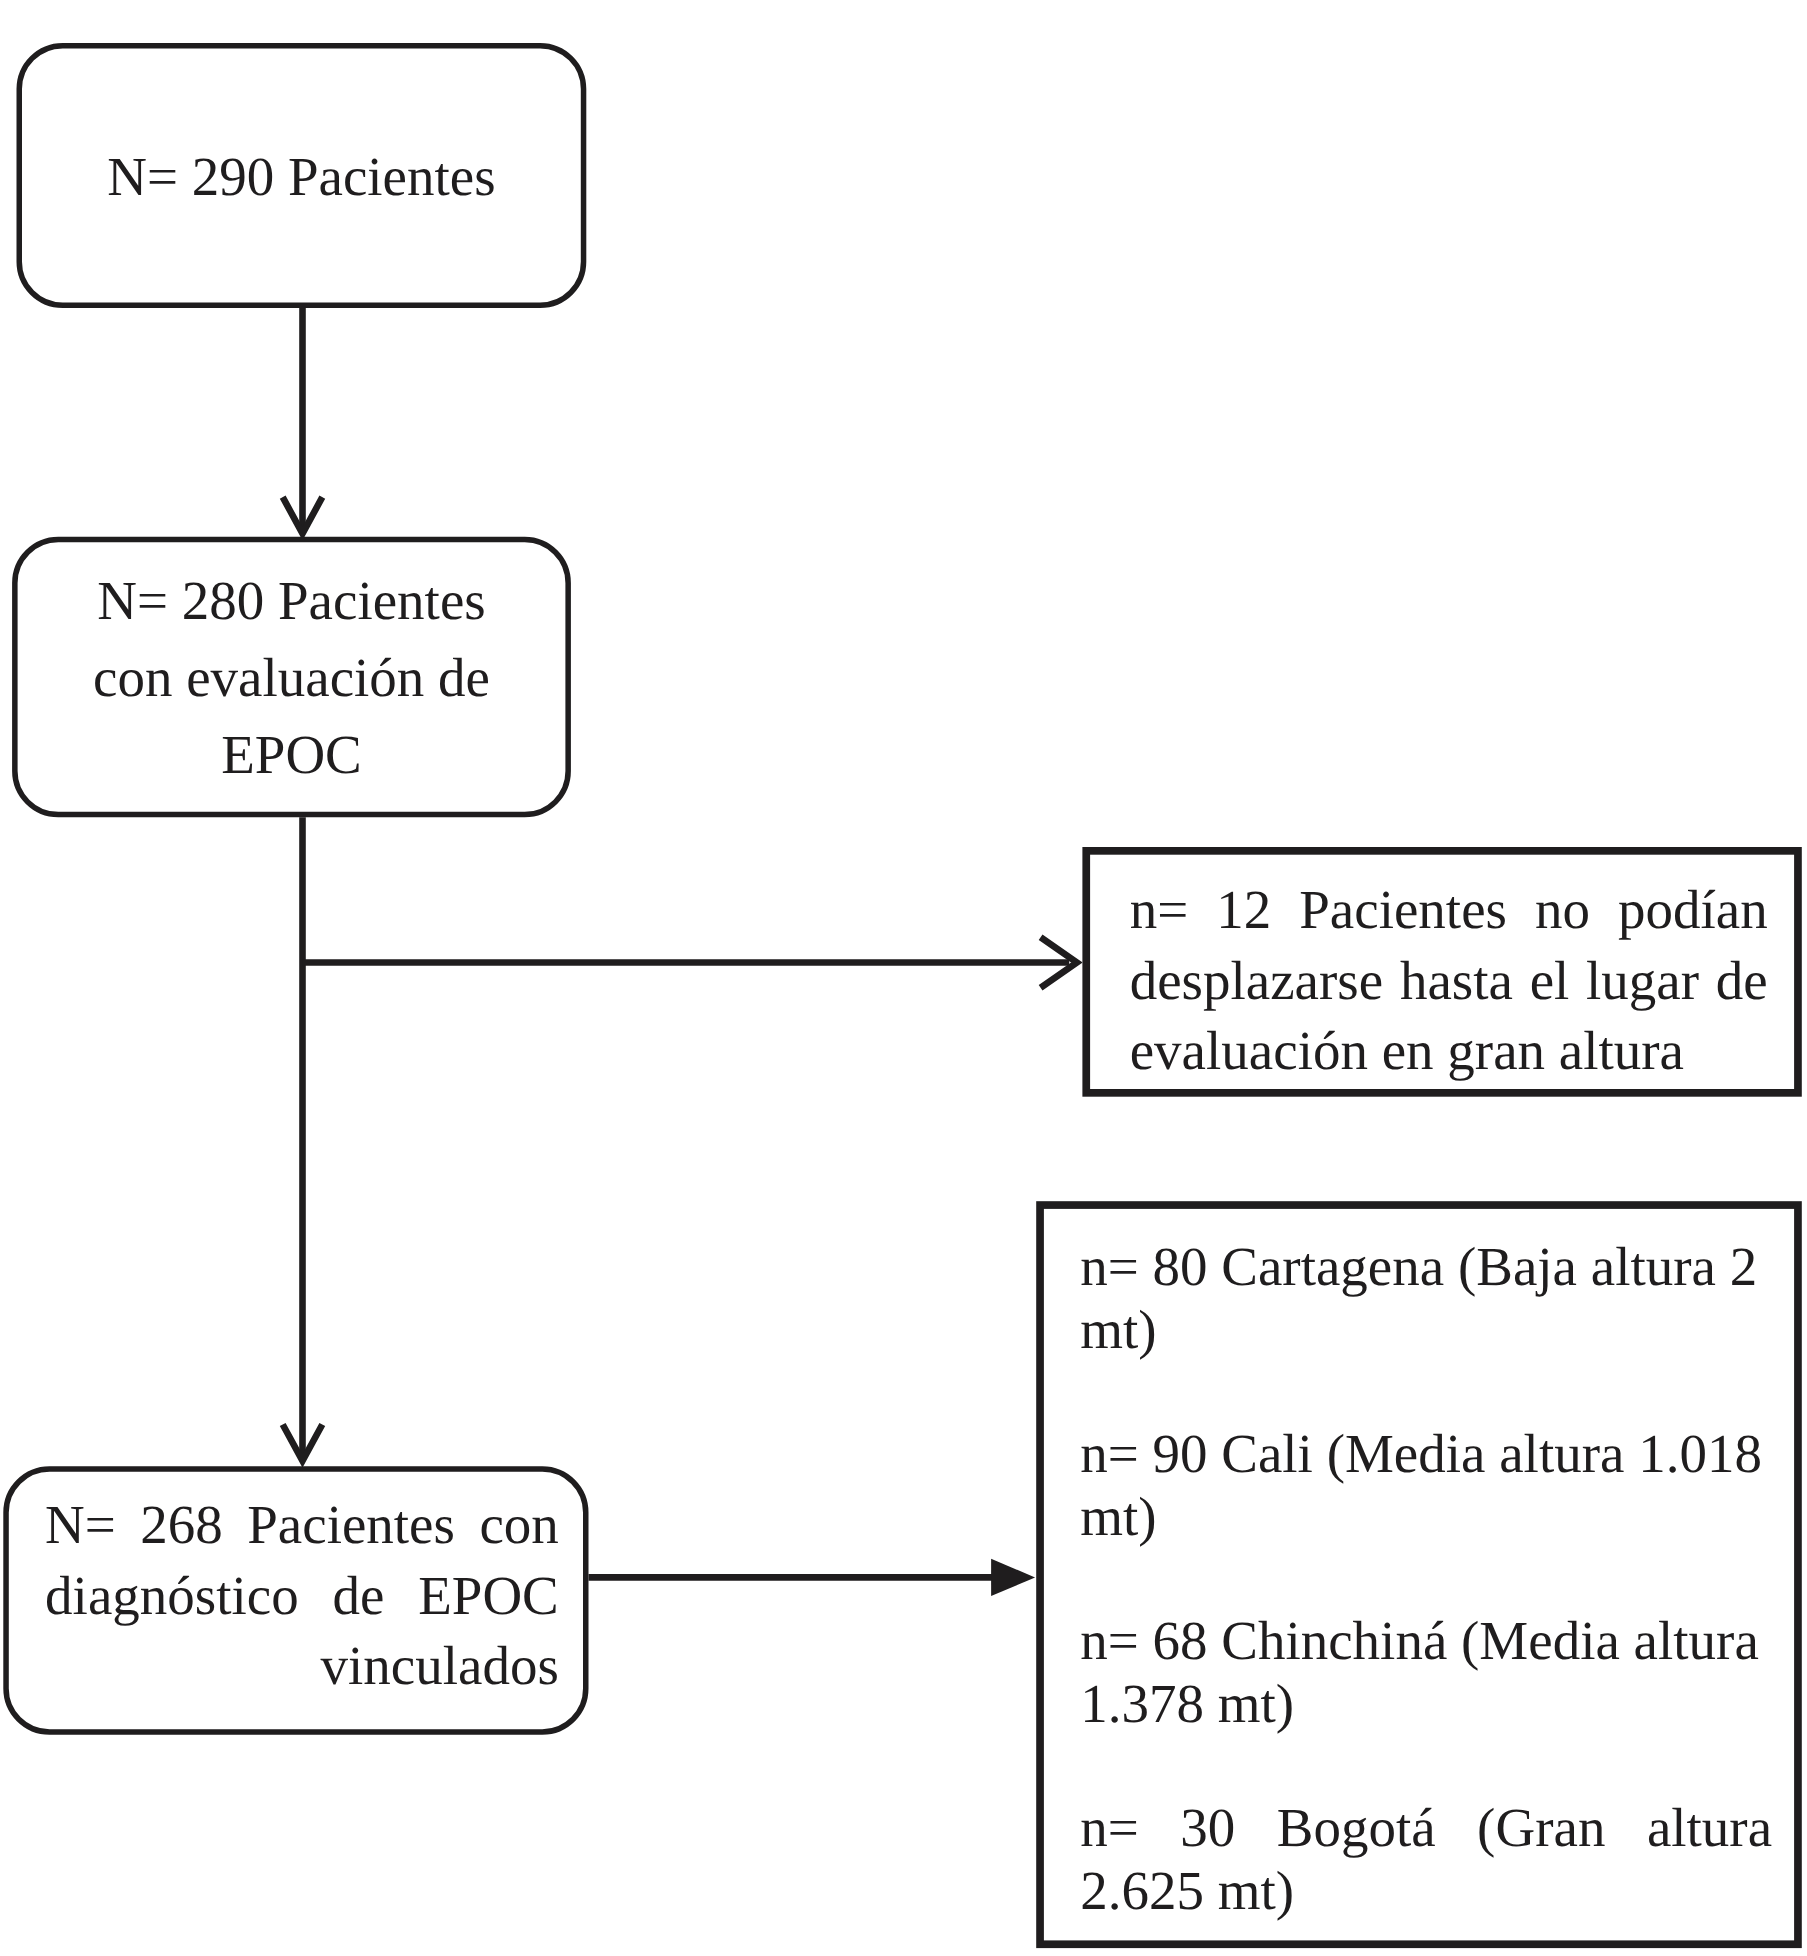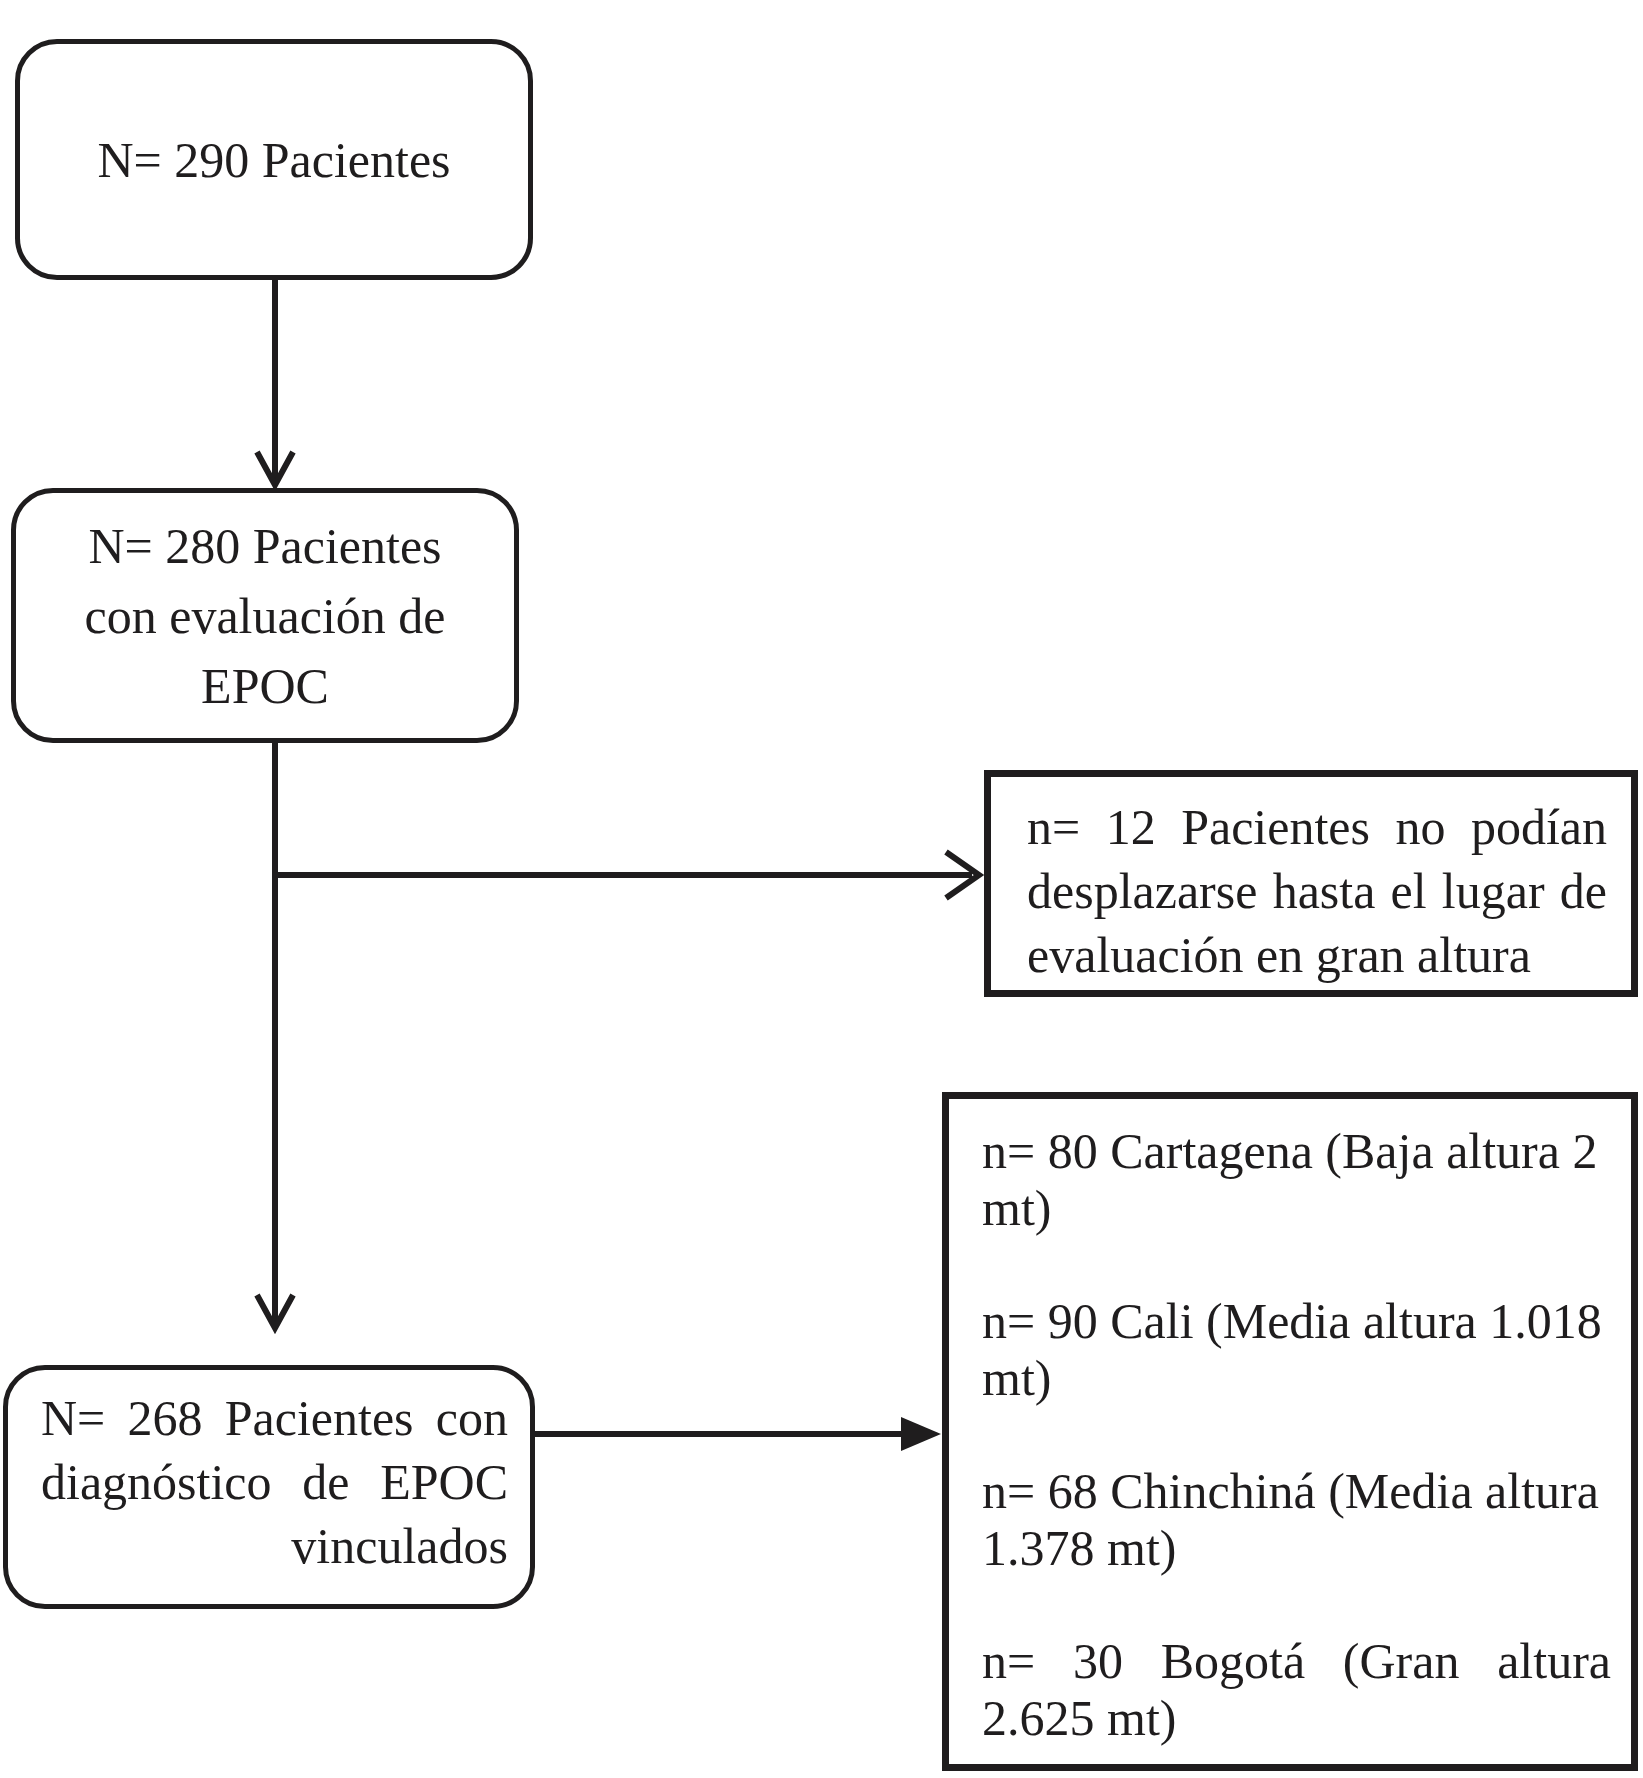--- a/index.html
+++ b/index.html
@@ -55,21 +55,21 @@
   }
   #box280 .line{line-height:70px;text-align:center;font-family:Liberation Serif, serif;}
   
   #boxExcl{
     left:984px;top:770px;width:654px;height:227px;
     padding:18px 24px 0 36px;
   }
   #boxExcl .line{line-height:64px;}
   
   #box268{
-    left:3px;top:1365px;width:532px;height:244px;
+    left:3px;top:1333px;width:532px;height:244px;
     padding:16px 22px 0 33px;
   }
   #box268 .line{line-height:64px;text-align:right;}
   
   #boxGroups{
     left:942px;top:1092px;width:696px;height:679px;
     padding:24px 20px 0 33px;
   }
   #boxGroups .line{line-height:57px;}
   #boxGroups .para{margin:0 0 56px 0;}

